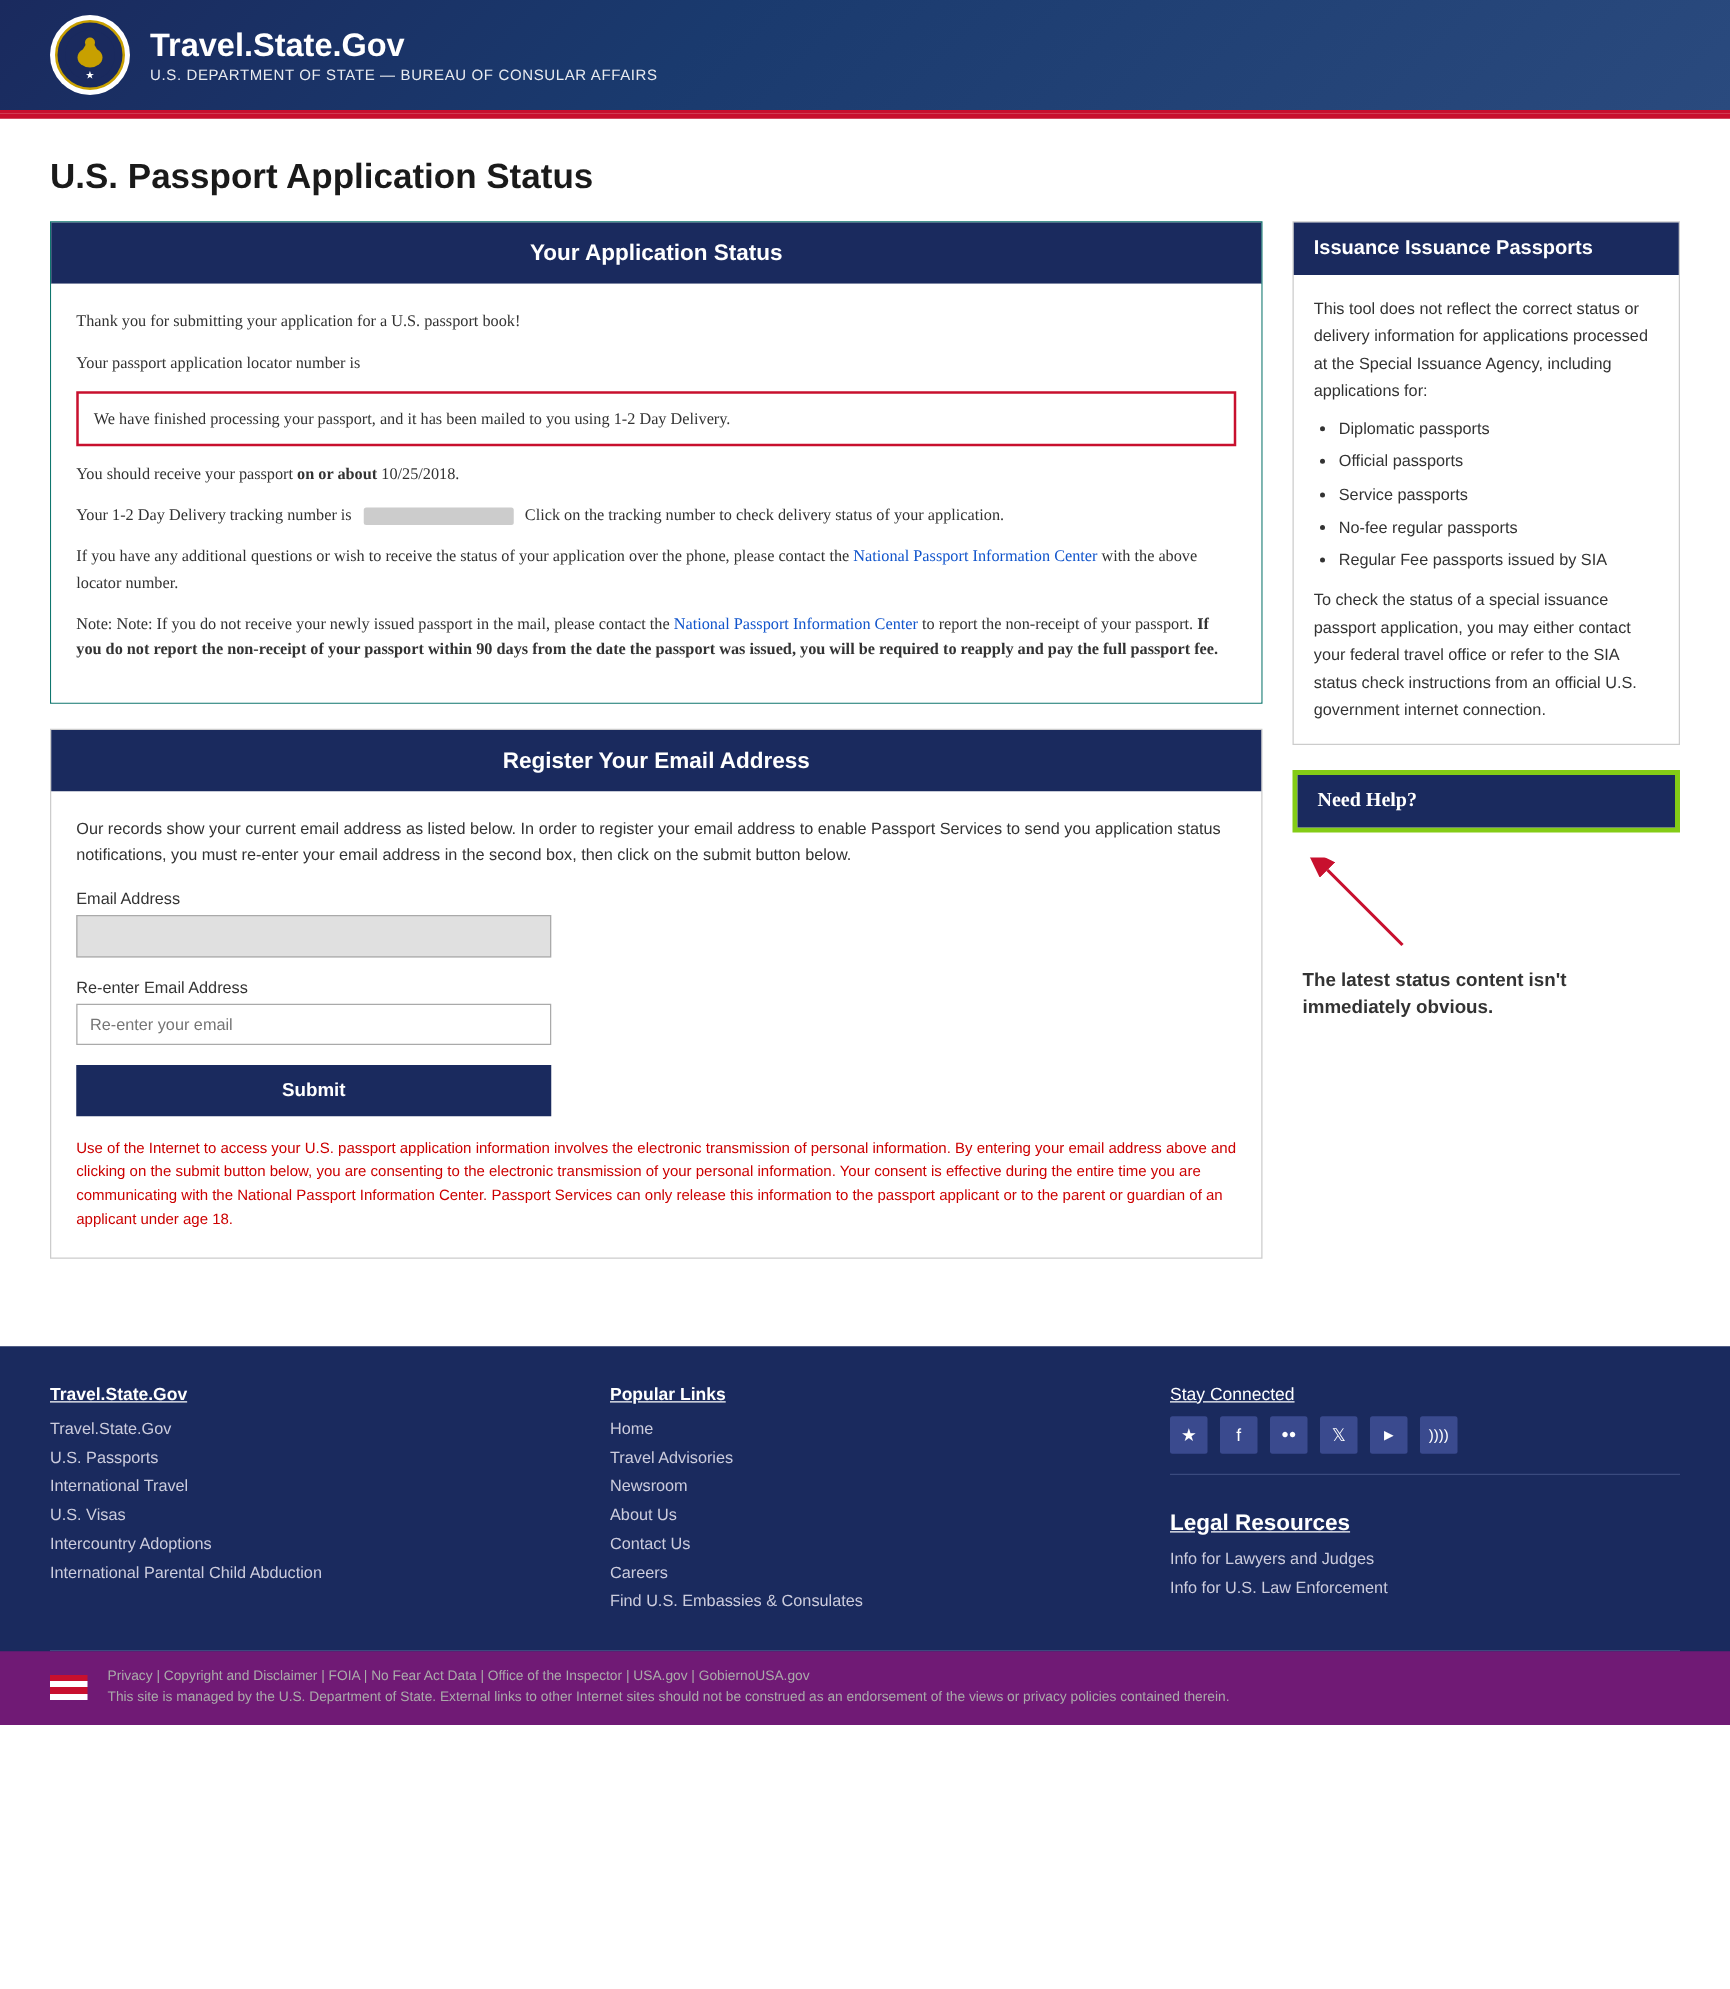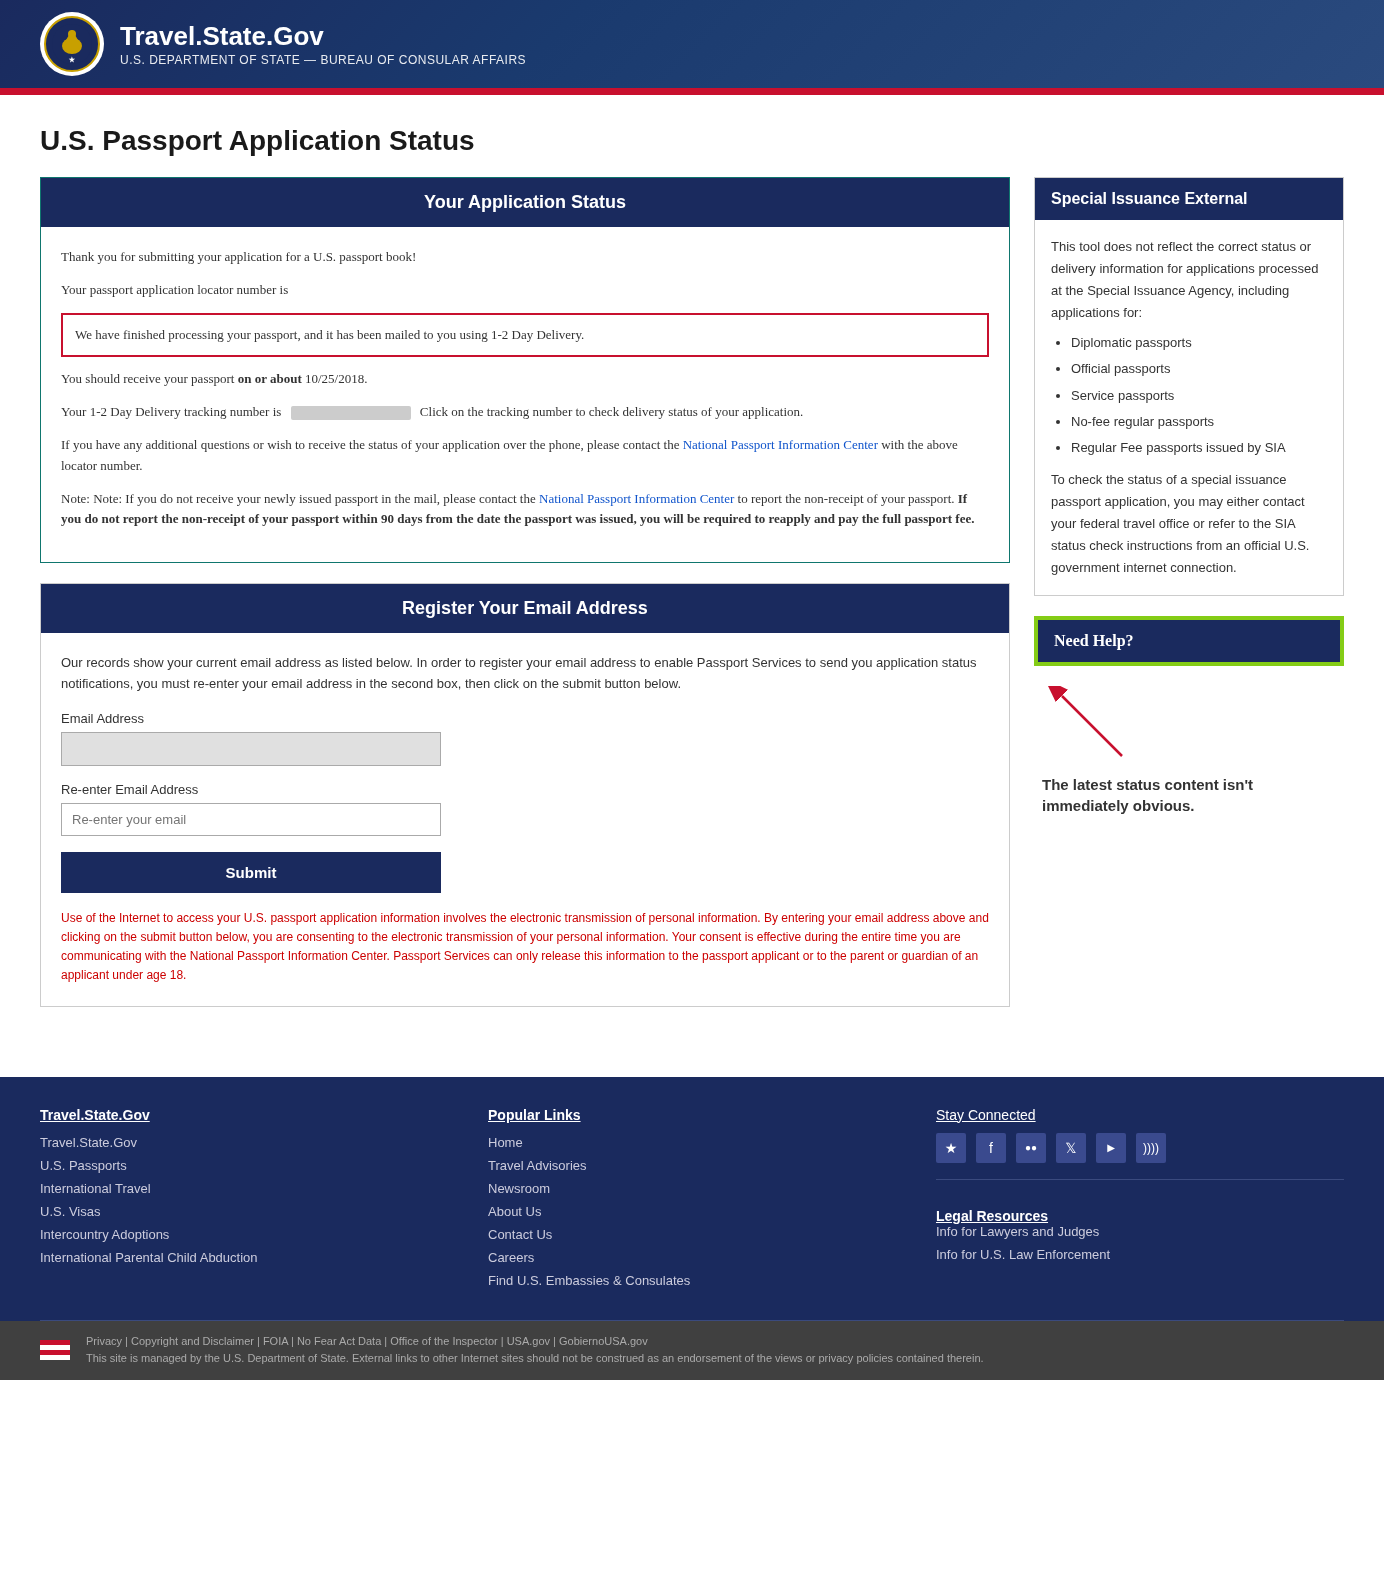--- a/index.html
+++ b/index.html
@@ -98,24 +98,24 @@
     .footer-top { display: flex; gap: 40px; padding-bottom: 24px; border-bottom: 1px solid #3a4a7e; }
     .footer-col { flex: 1; }
     .footer-col-title { font-weight: bold; font-size: 14px; margin-bottom: 12px; color: #fff; text-decoration: underline; }
     .footer-link { display: block; font-size: 13px; color: #ccd; text-decoration: none; margin-bottom: 8px; }
 
     .footer-social { margin-bottom: 16px; }
     .footer-social-title { font-weight: normal; font-size: 14px; margin-bottom: 10px; text-decoration: underline; }
     .social-icons { display: flex; gap: 10px; margin-bottom: 16px; }
     .social-icon { width: 30px; height: 30px; background: #3a4a8e; display: flex; align-items: center; justify-content: center; color: #fff; font-size: 14px; border-radius: 2px; text-decoration: none; }
 
-    .footer-legal-title { font-weight: bold; font-size: 14px; text-decoration: underline; border-top: 1px solid #3a4a7e; padding-top: 28px; }
+    .footer-legal-title { font-weight: bold; font-size: 18px; margin-bottom: 10px; text-decoration: underline; border-top: 1px solid #3a4a7e; padding-top: 28px; }
     .footer-legal-link { display: block; font-size: 13px; color: #ccd; text-decoration: none; margin-bottom: 8px; }
 
-    .footer-bottom { background: #404040; padding: 12px 40px; font-size: 11px; color: #aaa; display: flex; align-items: center; gap: 16px; margin: 0 -40px; }
+    .footer-bottom { background: #701a75; padding: 12px 40px; font-size: 11px; color: #aaa; display: flex; align-items: center; gap: 16px; margin: 0 -40px; }
     .footer-flag { width: 30px; height: 20px; background: linear-gradient(to bottom, #c8102e 25%, #fff 25%, #fff 50%, #c8102e 50%, #c8102e 75%, #fff 75%); flex-shrink: 0; }
     .footer-bottom-text { line-height: 1.6; }
   </style>
 </head>
 <body>
 
 <header class="site-header">
   <div class="header-logo">
     <svg viewBox="0 0 56 56" xmlns="http://www.w3.org/2000/svg">
       <circle cx="28" cy="28" r="27" fill="#1a2a5e" stroke="#c8a000" stroke-width="2"></circle>
@@ -189,21 +189,21 @@
           <p class="privacy-text">
             <span>Use of the Internet to access your U.S. passport application information involves the electronic transmission of personal information. By entering your email address above and clicking on the submit button below, you are consenting to the electronic transmission of your personal information. Your consent is effective during the entire time you are communicating with the National Passport Information Center. Passport Services can only release this information to the passport applicant or to the parent or guardian of an applicant under age 18.</span>
           </p>
         </div>
       </div>
     </div>
 
     <div class="right-col">
 
       <div class="right-box">
-        <div class="right-box-header">Special Issuance External</div>
+        <div class="right-box-header">Issuance Issuance Passports</div>
         <div class="right-box-body">
           <p>This tool does not reflect the correct status or delivery information for applications processed at the Special Issuance Agency, including applications for:</p>
           <ul>
             <li>Diplomatic passports</li>
             <li>Official passports</li>
             <li>Service passports</li>
             <li>No-fee regular passports</li>
             <li>Regular Fee passports issued by SIA</li>
           </ul>
           <p style="margin-top:10px">To check the status of a special issuance passport application, you may either contact your federal travel office or refer to the SIA status check instructions from an official U.S. government internet connection.</p>

